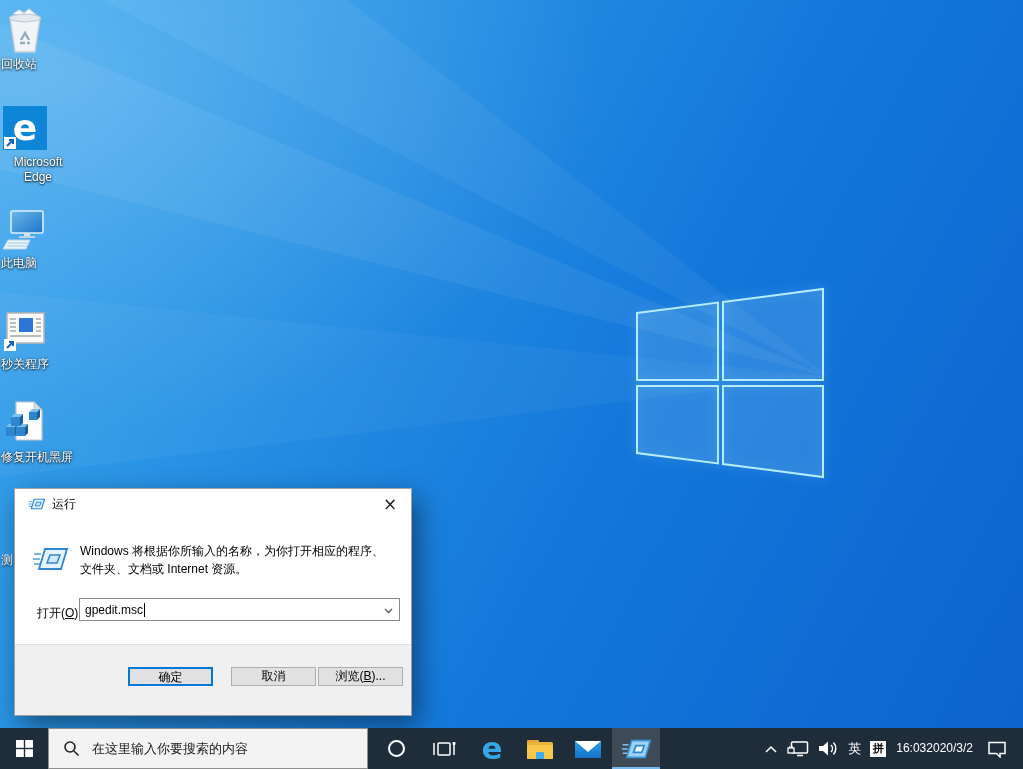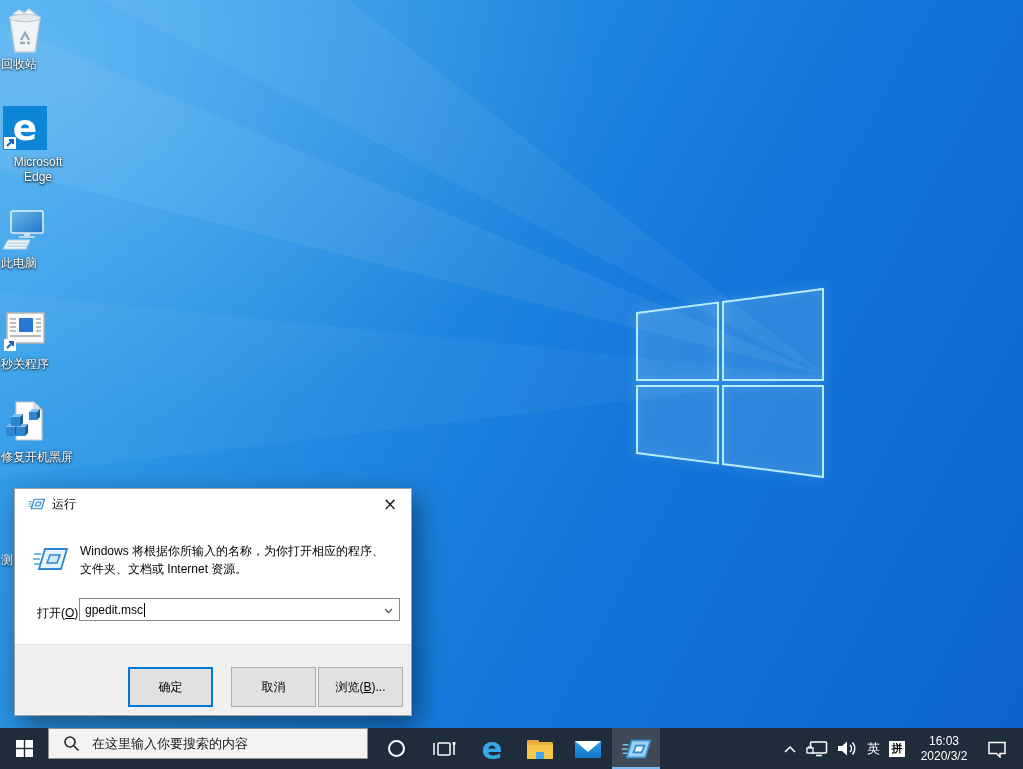--- a/index.html
+++ b/index.html
@@ -40,50 +40,50 @@
   .dlg-icon{position:absolute;left:16px;top:56px;}
   .desc{position:absolute;left:65px;top:53px;line-height:18px;font-size:12px;}
   .open-row-label{position:absolute;left:22px;top:116px;font-size:12px;}
   .combo{position:absolute;left:64px;top:109px;width:321px;height:23px;background:#fff;
     border:1px solid #8a8a8a;display:flex;align-items:center;padding-left:5px;}
   .combo-text{font-size:12px;}
   .caret{display:inline-block;width:1px;height:14px;background:#000;margin-left:1px;}
   .combo-chev{position:absolute;right:4px;top:5px;}
   .btnband{position:absolute;left:0;right:0;bottom:0;height:71px;background:#f0f0f0;
     border-top:1px solid #e2e2e2;}
-  .dbtn{position:absolute;top:22px;width:85px;height:40px;background:#e1e1e1;
+  .dbtn{position:absolute;top:22px;width:85px;height:19px;background:#e1e1e1;
     border:1px solid #adadad;font-size:12px;font-family:inherit;color:#000;padding:0;}
   .dbtn.ok{left:113px;border:2px solid #0078d7;}
   .dbtn.cancel{left:216px;}
   .dbtn.browse{left:303px;}
   .mn{text-decoration:underline;}
 
   
   .taskbar{position:absolute;left:0;bottom:0;width:1023px;height:41px;background:#1f2d3b;
     z-index:30;color:#fff;}
   .tb-btn{position:absolute;top:0;width:48px;height:41px;display:flex;align-items:center;
     justify-content:center;}
   .tb-btn.active{background:rgba(255,255,255,.14);}
   .tb-btn.active::after{content:"";position:absolute;left:0;right:0;bottom:0;height:2px;
     background:#76b9f0;}
-  .searchbox{position:absolute;left:48px;top:0;width:320px;height:31px;background:#f3f3f3;
+  .searchbox{position:absolute;left:48px;top:0;width:320px;height:41px;background:#f3f3f3;
     border:1px solid #8f8f8f;display:flex;align-items:center;padding-left:14px;}
   .searchbox input{border:none;outline:none;background:transparent;font-size:13px;
     width:250px;margin-left:10px;font-family:inherit;color:#111;}
   .searchbox input::placeholder{color:#1b1b1b;opacity:1;}
   .edge-e{font-family:"DejaVu Sans",sans-serif;font-weight:bold;font-size:31px;
     color:#35a7e6;line-height:1;}
   .cortana-ring{width:17px;height:17px;border:2px solid #fff;border-radius:50%;}
   .tray{position:absolute;right:0;top:0;height:41px;display:flex;align-items:center;
     padding-right:16px;}
   .tray .titem{display:flex;align-items:center;justify-content:center;margin-left:9px;}
   .lang{font-size:13px;}
   .imebox{width:16px;height:16px;background:#fff;color:#000;font-size:11px;font-weight:bold;
     display:flex;align-items:center;justify-content:center;margin-left:9px;}
-  .clock{display:flex;flex-direction:column;align-items:center;font-size:12px;
+  .clock{display:flex;flex-direction:row;align-items:center;font-size:12px;
     line-height:15px;margin-left:10px;min-width:58px;}
 </style>
 </head>
 <body>
 
 <div id="screen">
 
   <div class="wallpaper">
     <div class="ray ray-a"></div>
     <div class="ray ray-b"></div>

